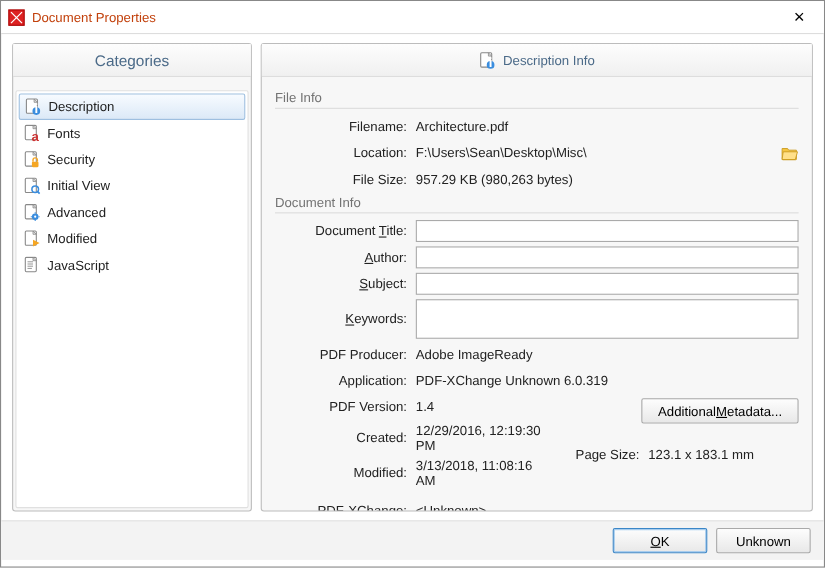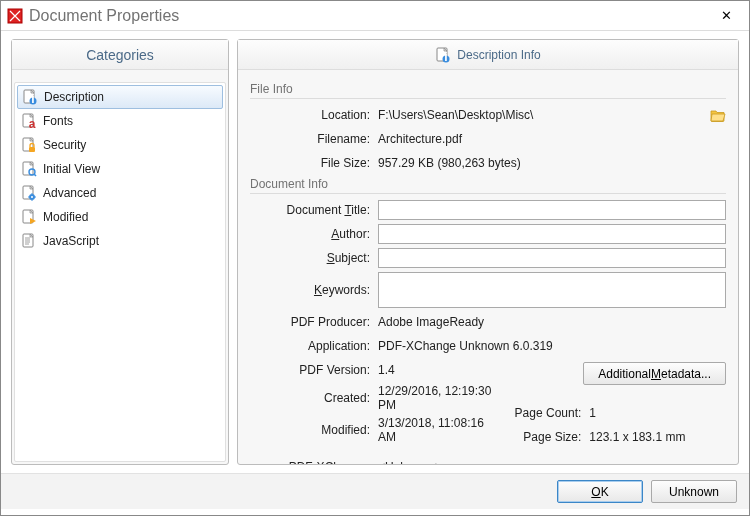--- a/index.html
+++ b/index.html
@@ -1,19 +1,19 @@
 <!DOCTYPE html>
 <html><head>
 <meta charset="utf-8">
 <style>
 * { box-sizing: border-box; margin: 0; padding: 0; font-family: 'Segoe UI', Tahoma, sans-serif; font-size: 12px; }
 body { width: 750px; height: 516px; background: #fff; border: 1px solid #888; overflow: hidden; }
 .titlebar { height: 30px; background: #fff; border-bottom: 1px solid #ddd; display: flex; align-items: center; padding: 0 0 0 6px; }
 .titlebar .appicon { width: 16px; height: 16px; margin-right: 6px; }
-.titlebar .title { flex: 1; font-size: 16px; color: #737373; }
+.titlebar .title { flex: 1; font-size: 12px; color: #c2410c; }
 .titlebar .close { width: 45px; height: 29px; display: flex; align-items: center; justify-content: center; font-size: 13px; color: #000; }
 
 .dialog-body { padding: 8px 10px 8px 10px; height: 442px; display: flex; gap: 8px; }
 
 .panel { border: 1px solid #bcbcbc; border-radius: 3px; background: #f7f7f7; position: relative; }
 
 .sidebar { width: 218px; display: flex; flex-direction: column; gap: 10px; }
 .sidebar-header { height: 30px; display: flex; align-items: center; justify-content: center; color: #4b6a88; font-size: 14px; border-bottom: 1px solid #ddd; background: linear-gradient(#fdfdfd,#f0f0f0); }
 .sidebar-list { padding: 2px; flex: 1; background: #fff; margin: 2px; border: 1px solid #e0e0e0; border-radius: 2px; }
 .sidebar-item { display: flex; align-items: center; height: 24px; padding: 0 4px; gap: 6px; cursor: default; color: #222; }
@@ -142,34 +142,34 @@
           <rect x="2" y="1" width="10" height="13" rx="1" fill="#fff" stroke="#888"></rect>
           <path d="M9 1 L12 4 L9 4 Z" fill="#ddd" stroke="#888" stroke-width="0.7"></path>
           <circle cx="11" cy="12" r="3.5" fill="#3a8dde"></circle>
           <text x="11" y="14" font-size="5" fill="#fff" text-anchor="middle" font-weight="bold">i</text>
         </svg>
       <span>Description Info</span>
     </div>
     <div class="main-content">
       <div class="section-title">File Info</div>
       <div class="row">
+          <div class="lbl">Filename:</div>
+          <div class="val">Architecture.pdf</div>
+        </div>
+      <div class="row">
           <div class="lbl">Location:</div>
           <div class="val">
             <span>F:\Users\Sean\Desktop\Misc\</span>
         <svg class="folder-icn" viewBox="0 0 16 14">
               <path d="M1 3 h5 l1 1.5 h7 v8 a1 1 0 0 1 -1 1 h-11 a1 1 0 0 1 -1 -1 z" fill="#f5c542" stroke="#c99a1f" stroke-width="0.8"></path>
               <path d="M2 6 h13 l-2 7 h-12 z" fill="#ffe08a" stroke="#c99a1f" stroke-width="0.8"></path>
             </svg>
       </div>
         </div>
       <div class="row">
-          <div class="lbl">Filename:</div>
-          <div class="val">Architecture.pdf</div>
-        </div>
-      <div class="row">
           <div class="lbl">File Size:</div>
           <div class="val">957.29 KB (980,263 bytes)</div>
         </div>
 
       <div class="section-title">Document Info</div>
       <div class="row">
           <div class="lbl">Document <span class="und">T</span>itle:</div>
           <input type="text" value="" style="">
         </div>
       <div class="row">
@@ -207,24 +207,20 @@
           <div class="row sm">
               <div class="lbl">Modified:</div>
               <div class="val">3/13/2018, 11:08:16 AM</div>
             </div>
         </div>
         <div class="right">
           <div class="meta-btn-wrap">
               <button class="btn">Additional <span class="und">M</span>etadata...</button>
             </div>
           <div class="row sm2">
-              <div class="lbl">Page Count:</div>
-              <div class="val">1</div>
-            </div>
-          <div class="row sm2">
               <div class="lbl">Page Size:</div>
               <div class="val">123.1 x 183.1 mm</div>
             </div>
         </div>
       </div>
 
       <div class="row" style="margin-top:6px">
           <div class="lbl">PDF-XChange:</div>
           <div class="val unknown">&lt;Unknown&gt;</div>
         </div>

